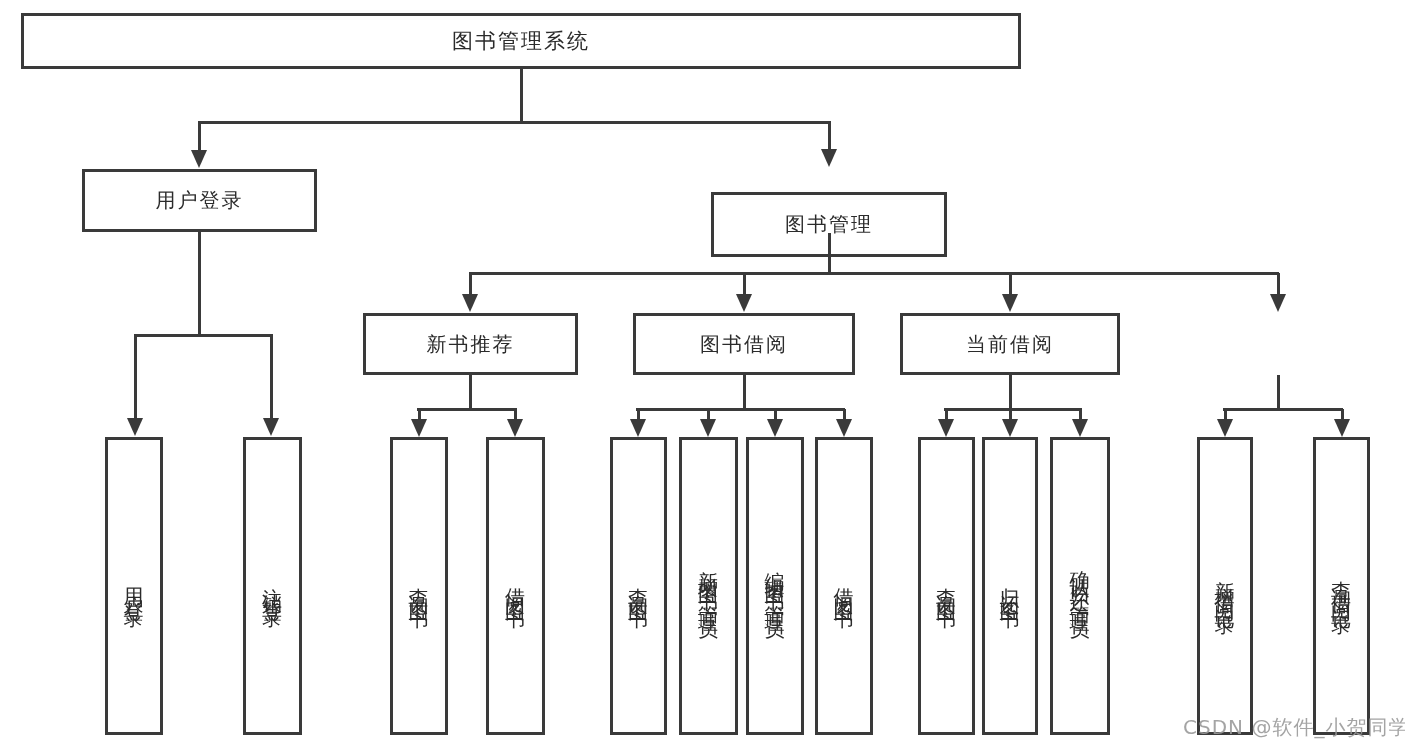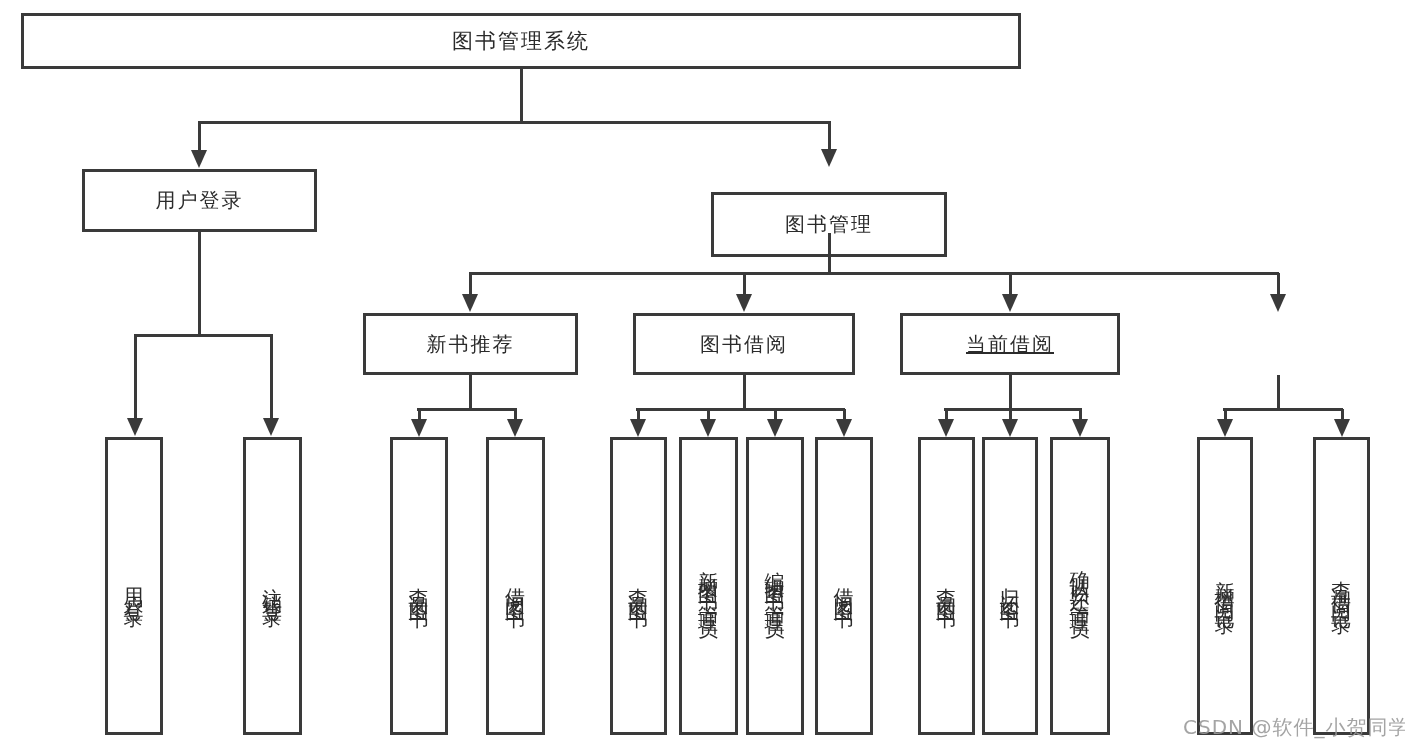--- a/index.html
+++ b/index.html
@@ -33,21 +33,21 @@
 
 <div id="canvas">
 
   <div class="box" style="left:21px;top:13px;width:1000px;height:56px;font-size:21px;">图书管理系统</div>
 
   <div class="box" style="left:82px;top:169px;width:235px;height:63px;">用户登录</div>
   <div class="box" style="left:711px;top:168px;width:236px;height:65px;margin-top:24px;">图书管理</div>
 
   <div class="box" style="left:633px;top:313px;width:222px;height:62px;">图书借阅</div>
   <div class="box" style="left:363px;top:313px;width:215px;height:62px;">新书推荐</div>
-  <div class="box" style="left:900px;top:313px;width:220px;height:62px;text-decoration:underline;">当前借阅</div>
+  <div class="box" style="left:900px;top:313px;width:220px;height:62px;">当前借阅</div>
 
   <div class="box vbox" style="left:105px;top:437px;width:58px;height:298px;">用户登录</div>
   <div class="box vbox" style="left:243px;top:437px;width:59px;height:298px;">注销登录</div>
 
   <div class="box vbox" style="left:390px;top:437px;width:58px;height:298px;">查询图书</div>
   <div class="box vbox" style="left:486px;top:437px;width:59px;height:298px;">借阅图书</div>
 
   <div class="box vbox" style="left:610px;top:437px;width:57px;height:298px;">查询图书</div>
   <div class="box vbox" style="left:679px;top:437px;width:59px;height:298px;">新增图书（管理员）</div>
   <div class="box vbox" style="left:746px;top:437px;width:58px;height:298px;">编辑图书（管理员）</div>

